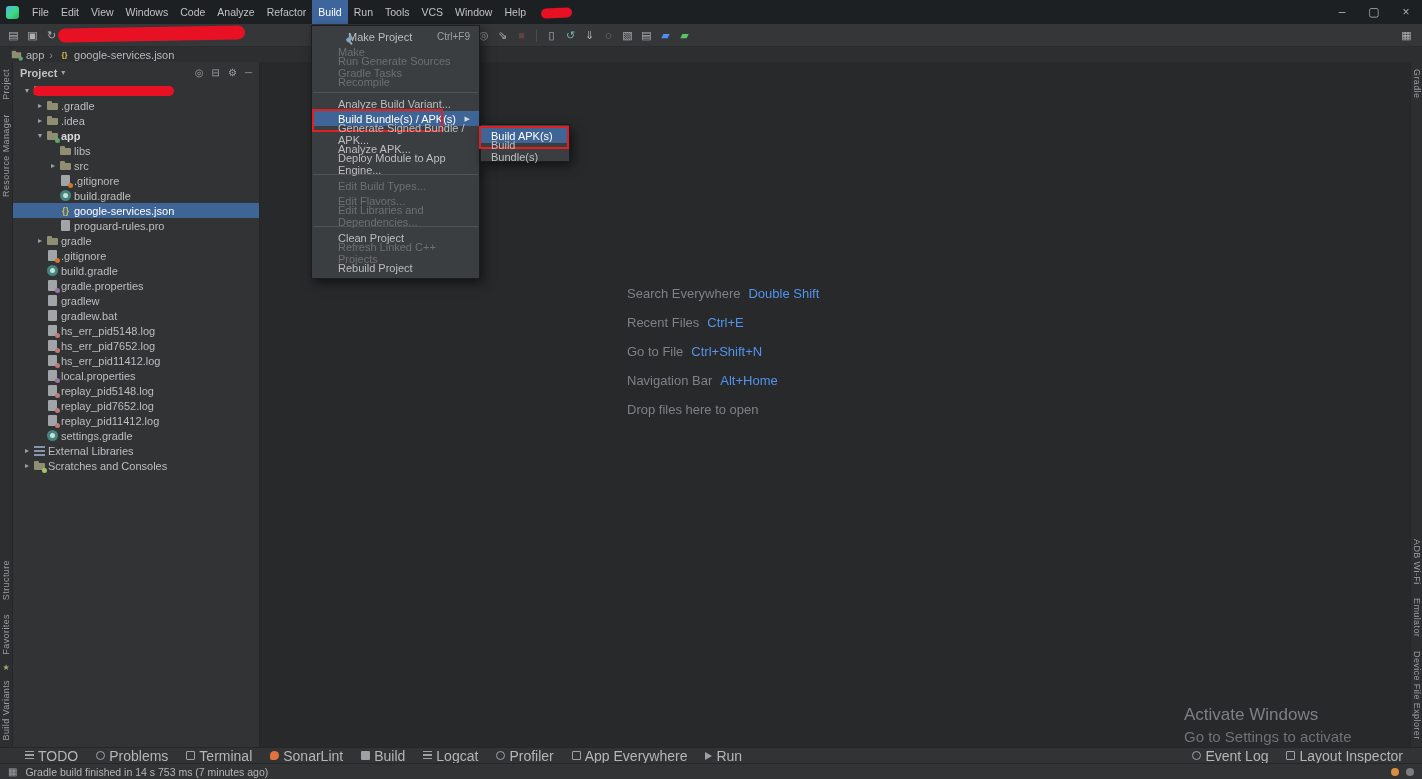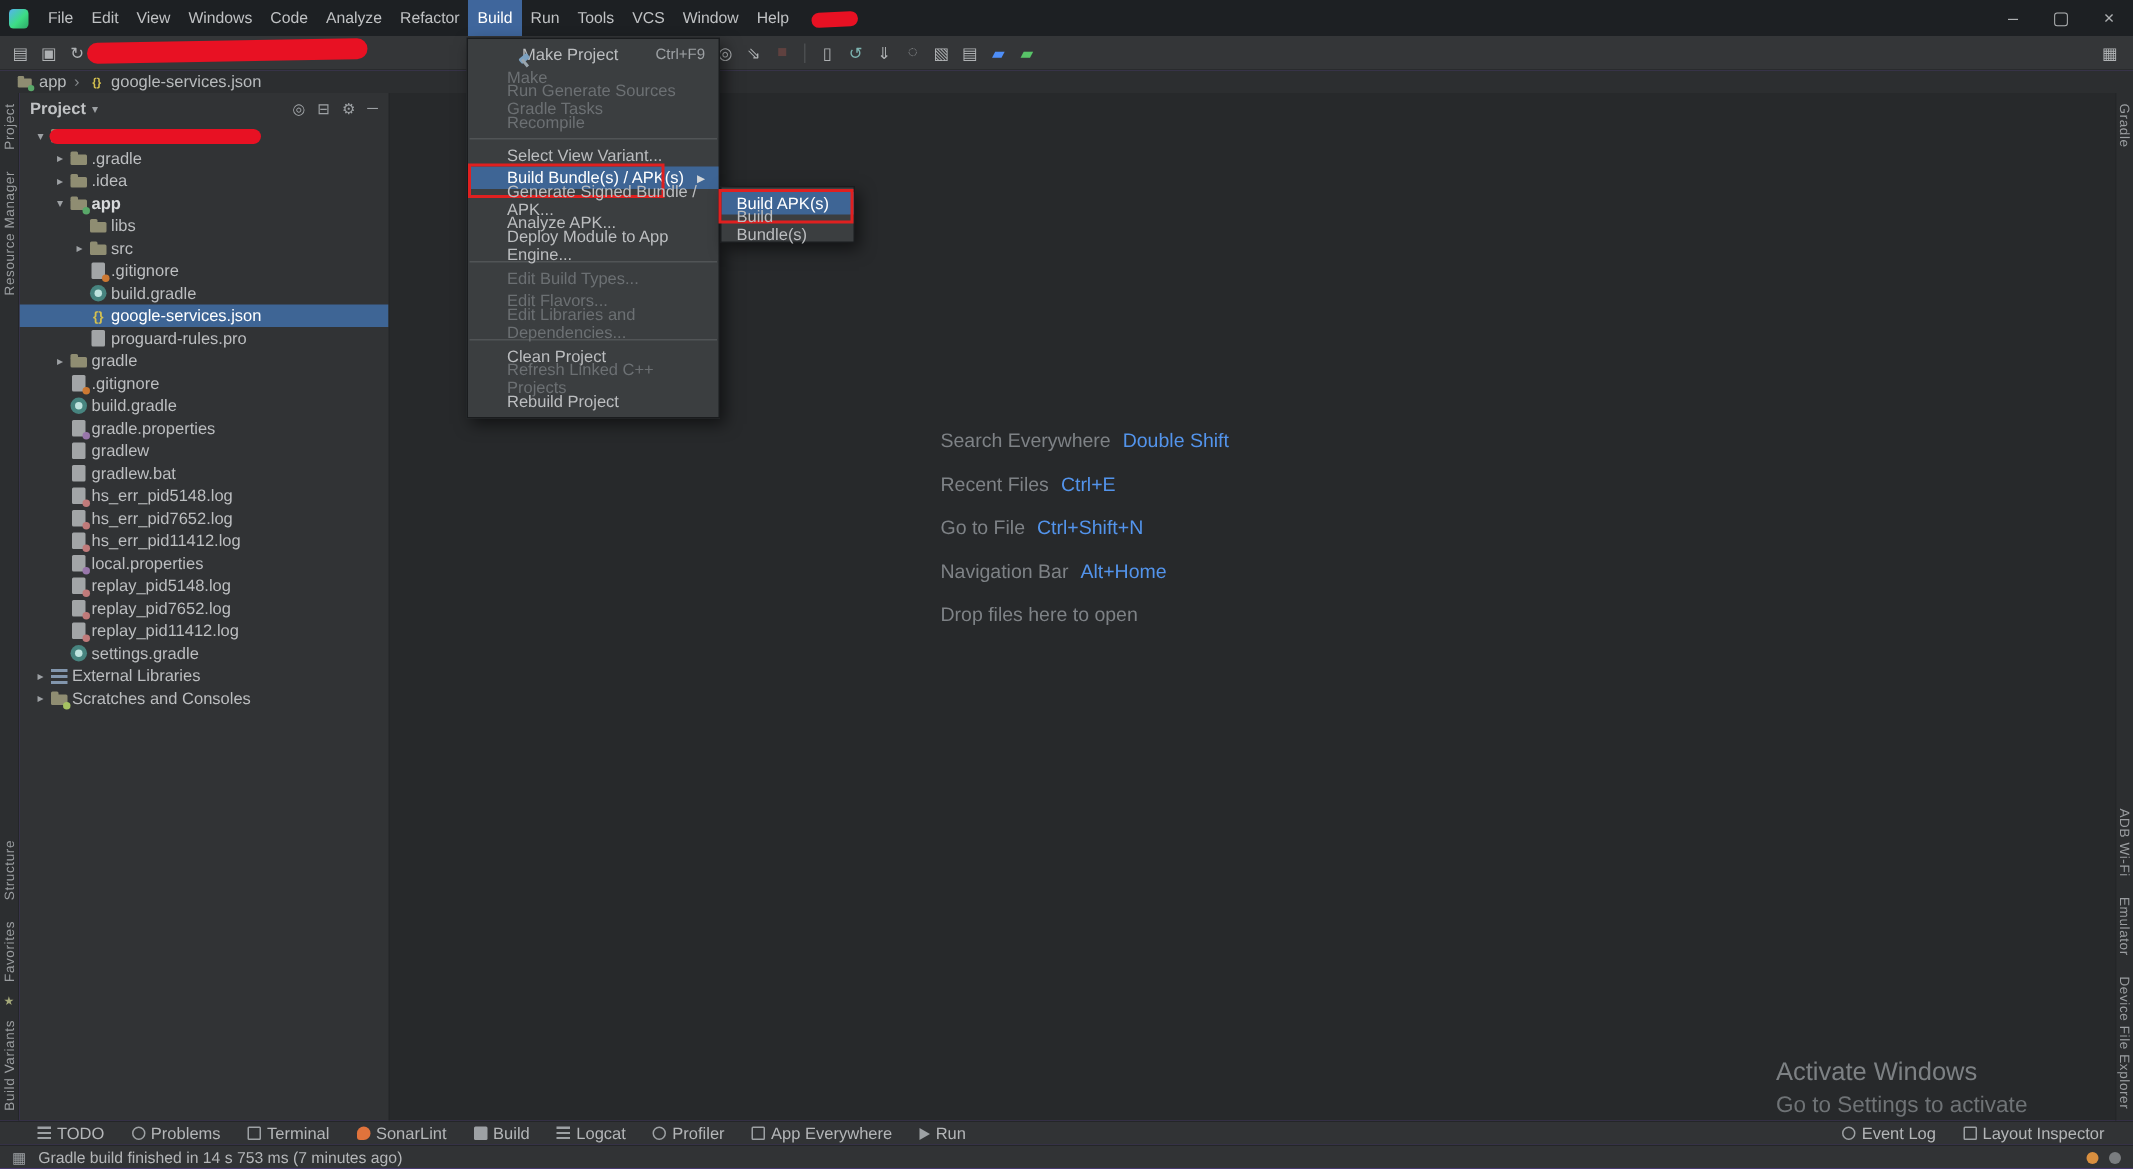--- a/index.html
+++ b/index.html
@@ -84,21 +84,21 @@
 .mi .arrow{margin-left:auto;font-size:7px;color:#d3d6d8;}
 .msep{height:1px;background:#515456;margin:3px 1px;}
 .mi-icon{position:absolute;left:7px;top:3px;}
 .i-hammer{width:10px;height:10px;position:relative;display:inline-block;}
 .i-hammer::before{content:"";position:absolute;left:1px;top:2px;width:7px;height:4px;background:#7ba0c0;transform:rotate(-40deg);border-radius:1px;}
 .i-hammer::after{content:"";position:absolute;left:4px;top:4px;width:2px;height:6px;background:#9aa5ad;transform:rotate(-40deg);}
 .red-outline::after{content:"";position:absolute;left:0;top:-2px;height:19px;width:127px;border:2px solid #e02020;pointer-events:none;}
 #build-submenu .red-outline::after{left:-2px;width:86px;}
 
 
-.bottombar{position:absolute;left:0;top:747px;width:100%;height:16px;background:#313335;border-top:1px solid #242628;display:flex;align-items:center;font-size:11px;color:#b4b6b8;z-index:6;}
+.bottombar{position:absolute;left:0;top:747px;width:100%;height:16px;background:#313335;border-top:1px solid #242628;display:flex;align-items:center;font-size:14px;color:#b4b6b8;z-index:6;}
 .bb-left{display:flex;align-items:center;margin-left:16px;}
 .bb-right{display:flex;align-items:center;margin-left:auto;margin-right:10px;}
 .bb-item{display:flex;align-items:center;margin:0 9px;gap:4px;cursor:default;}
 .bi{width:9px;height:9px;display:inline-block;position:relative;flex:none;}
 .bi-lines{background:repeating-linear-gradient(to bottom,#9da1a4 0 1.5px,transparent 1.5px 3.5px);}
 .bi-circle-o{border:1.5px solid #9da1a4;border-radius:50%;}
 .bi-square-o{border:1.5px solid #9da1a4;border-radius:1px;}
 .bi-square{background:#9da1a4;border-radius:1px;}
 .bi-sonar{background:#e0733c;border-radius:50% 50% 50% 2px;}
 .bi-tri{width:0;height:0;border-left:7px solid #9da1a4;border-top:4.5px solid transparent;border-bottom:4.5px solid transparent;}
@@ -404,21 +404,21 @@
         <span>Make</span>
       </div>
       <div class="mi disabled">
         <span>Run Generate Sources Gradle Tasks</span>
       </div>
       <div class="mi disabled">
         <span>Recompile</span>
       </div>
       <div class="msep"></div>
       <div class="mi">
-        <span>Select View Variant...</span>
+        <span>Analyze Build Variant...</span>
       </div>
       <div class="mi selected red-outline">
         <span>Build Bundle(s) / APK(s)</span>
         <span class="arrow">▶</span>
       </div>
       <div class="mi">
         <span>Generate Signed Bundle / APK...</span>
       </div>
       <div class="mi">
         <span>Analyze APK...</span>

